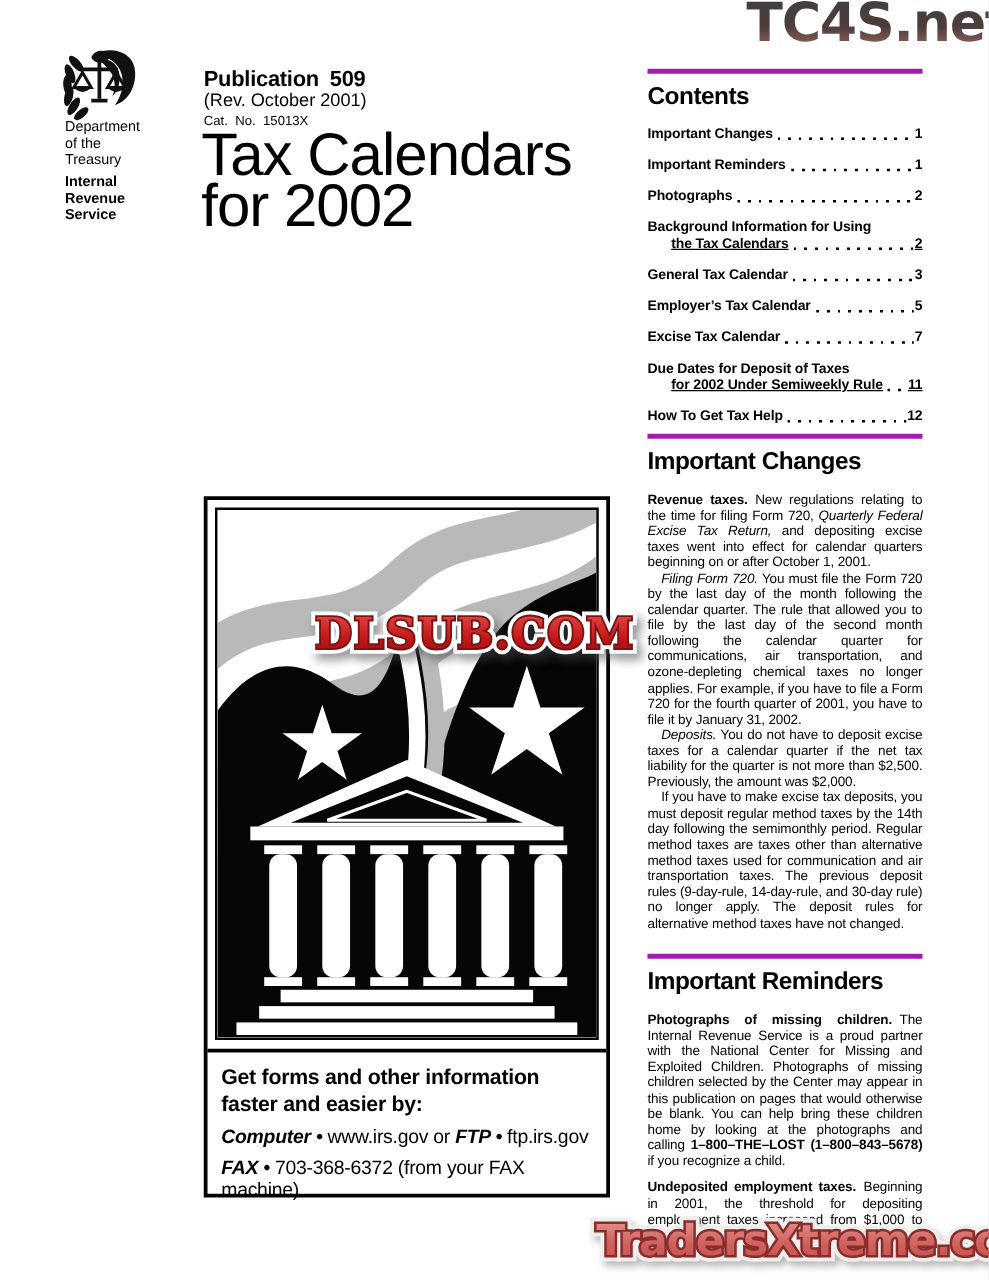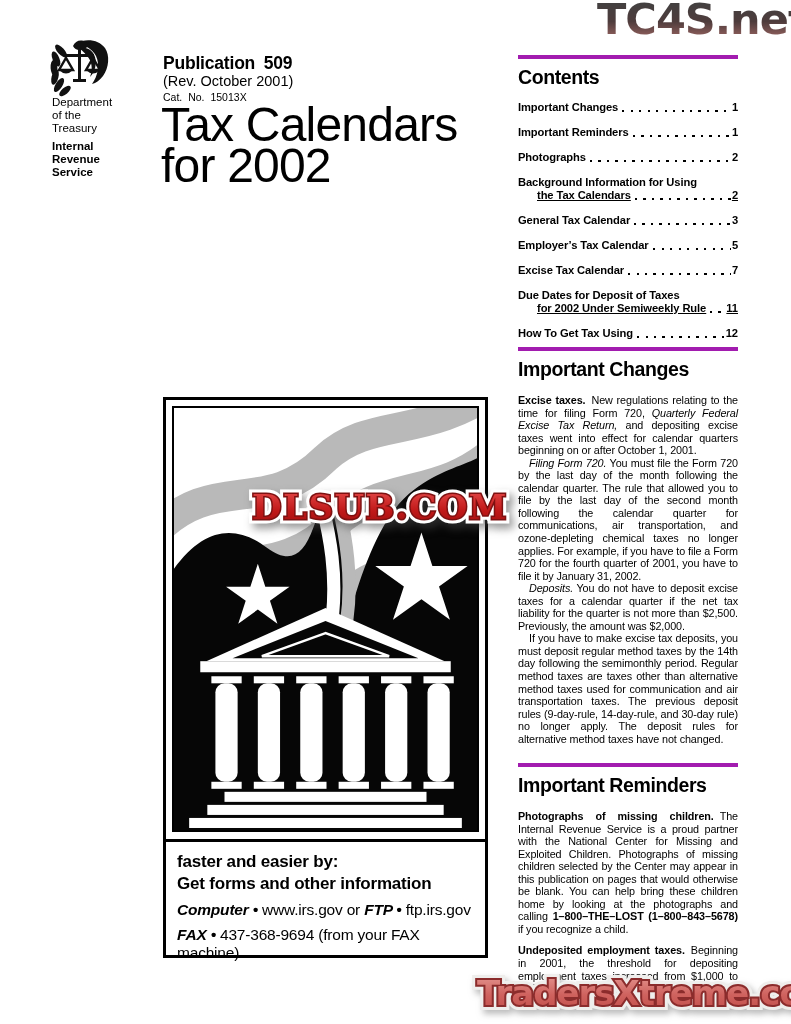--- a/index.html
+++ b/index.html
@@ -158,32 +158,32 @@
               <rect x="251" y="274" width="22" height="98" rx="9"></rect>
               <rect x="247" y="372" width="30" height="7"></rect>
           </g>
           <rect x="50" y="382" width="200" height="10" fill="#fff"></rect>
           <rect x="33" y="395" width="234" height="10" fill="#fff"></rect>
           <rect x="15" y="408" width="270" height="10" fill="#fff"></rect>
         </g>
       </svg>
     </div>
     <div class="text-cell">
+      <div class="info-head">Get forms and other information</div>
       <div class="info-head">faster and easier by:</div>
-      <div class="info-head">Get forms and other information</div>
       <div class="info-line">
         <span class="b">Computer •</span>
         <span class="info-url">www.irs.gov</span>
         <span>or</span>
         <span class="b">FTP •</span>
         <span class="info-url">ftp.irs.gov</span>
       </div>
       <div class="info-line">
         <span class="b">FAX •</span>
-        <span>437-368-9694 (from your FAX machine)</span>
+        <span>703-368-6372 (from your FAX machine)</span>
       </div>
     </div>
   </div>
 
   <div class="rsection toc-sec">
     <h2>Contents</h2>
     <div class="toc-list">
       <div class="toc-item">
         <div class="toc-line">
             <span>Important Changes</span>
@@ -241,33 +241,33 @@
             <span>Due Dates for Deposit of Taxes</span>
           </div>
         <div class="toc-line toc-cont">
             <span>for 2002 Under Semiweekly Rule</span>
             <span class="leader"></span>
             <span class="toc-page">11</span>
           </div>
       </div>
       <div class="toc-item">
         <div class="toc-line">
-            <span>How To Get Tax Using</span>
+            <span>How To Get Tax Help</span>
             <span class="leader"></span>
             <span class="toc-page">12</span>
           </div>
       </div>
     </div>
   </div>
 
   <div class="rsection chg-sec">
     <h2>Important Changes</h2>
     <div class="body-copy">
       <p class="para">
-        <span class="lead">Excise taxes.</span><span>New regulations relating to the time for filing Form 720, </span><span class="it">Quarterly Federal Excise Tax Return,</span><span> and depositing excise taxes went into effect for calendar quarters beginning on or after October 1, 2001.</span>
+        <span class="lead">Revenue taxes.</span><span>New regulations relating to the time for filing Form 720, </span><span class="it">Quarterly Federal Excise Tax Return,</span><span> and depositing excise taxes went into effect for calendar quarters beginning on or after October 1, 2001.</span>
       </p>
       <p class="para indent">
         <span class="leadit">Filing Form 720.</span><span> You must file the Form 720 by the last day of the month following the calendar quarter. The rule that allowed you to file by the last day of the second month following the calendar quarter for communications, air transportation, and ozone-depleting chemical taxes no longer applies. For example, if you have to file a Form 720 for the fourth quarter of 2001, you have to file it by January 31, 2002.</span>
       </p>
       <p class="para indent">
         <span class="leadit">Deposits.</span><span> You do not have to deposit excise taxes for a calendar quarter if the net tax liability for the quarter is not more than $2,500. Previously, the amount was $2,000.</span>
       </p>
       <p class="para indent">
         <span>If you have to make excise tax deposits, you must deposit regular method taxes by the 14th day following the semimonthly period. Regular method taxes are taxes other than alternative method taxes used for communication and air transportation taxes. The previous deposit rules (9-day-rule, 14-day-rule, and 30-day rule) no longer apply. The deposit rules for alternative method taxes have not changed.</span>
       </p>

